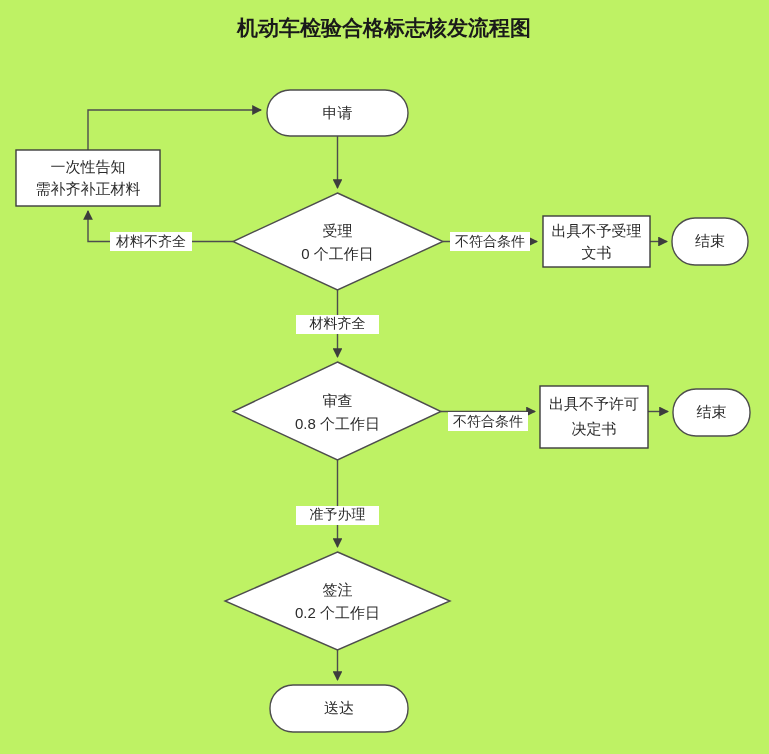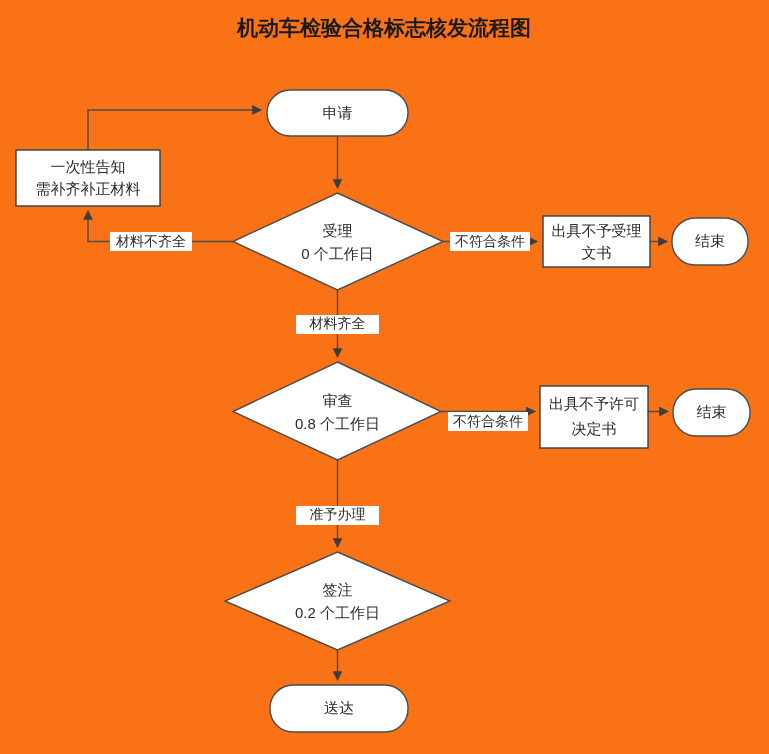--- a/index.html
+++ b/index.html
@@ -9,21 +9,21 @@
     background: #ffffff;
   }
   body {
     font-family: "Liberation Sans", "DejaVu Sans", sans-serif;
     color: #2b2b2b;
   }
   #page {
     position: relative;
     width: 769px;
     height: 754px;
-    background: #f97316;
+    background: #bef264;
     overflow: hidden;
   }
   #flow-svg {
     position: absolute;
     left: 0;
     top: 0;
     width: 769px;
     height: 754px;
   }
   .node-text {

